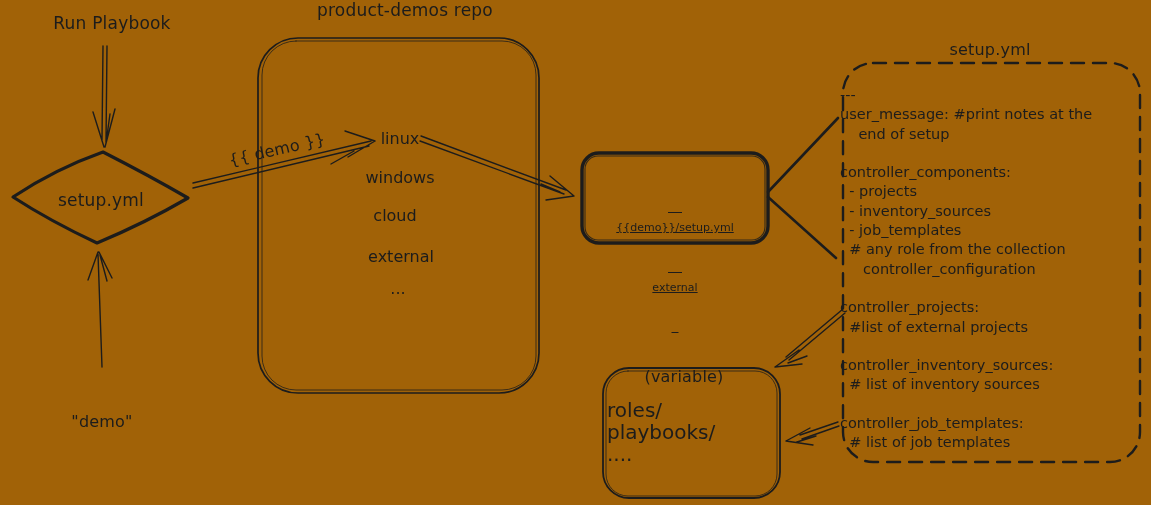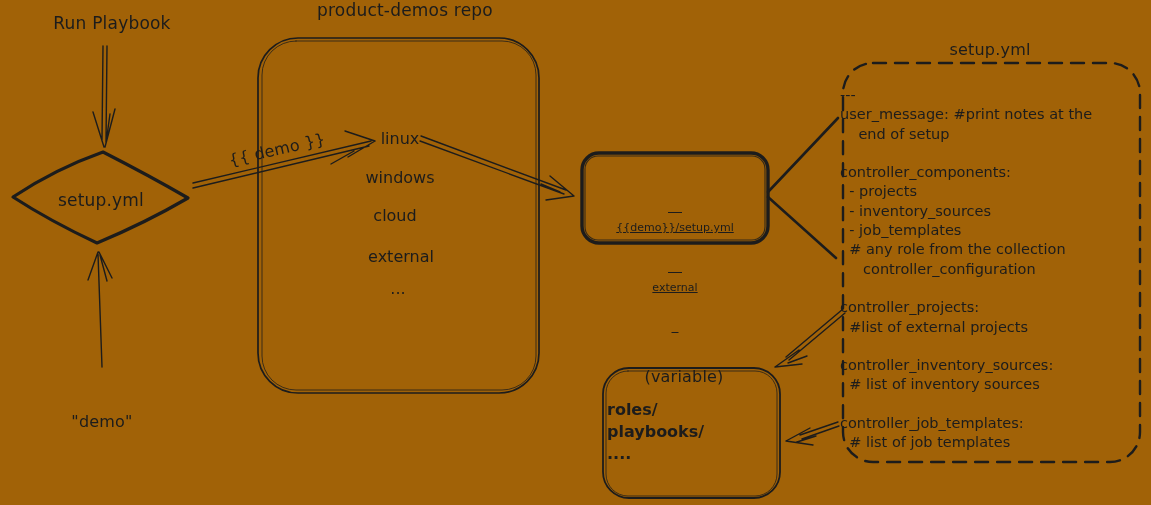--- a/index.html
+++ b/index.html
@@ -96,17 +96,17 @@
 controller_inventory_sources:
   # list of inventory sources
 
 controller_job_templates:
   # list of job templates</pre>
 
   <div class="t lbl-sm center two-line" style="left:600px; top:329px; width:168px;">
     <div>(variable)</div>
   </div>
 
-  <pre class="t yaml" style="left:607px; top:399px; font-size:16px; line-height:22px;font-weight:bold;">roles/
+  <pre class="t yaml" style="left:607px; top:399px; font-size:20px; line-height:22px;">roles/
 playbooks/
 ....</pre>
 
 </div>
 
 </body></html>

